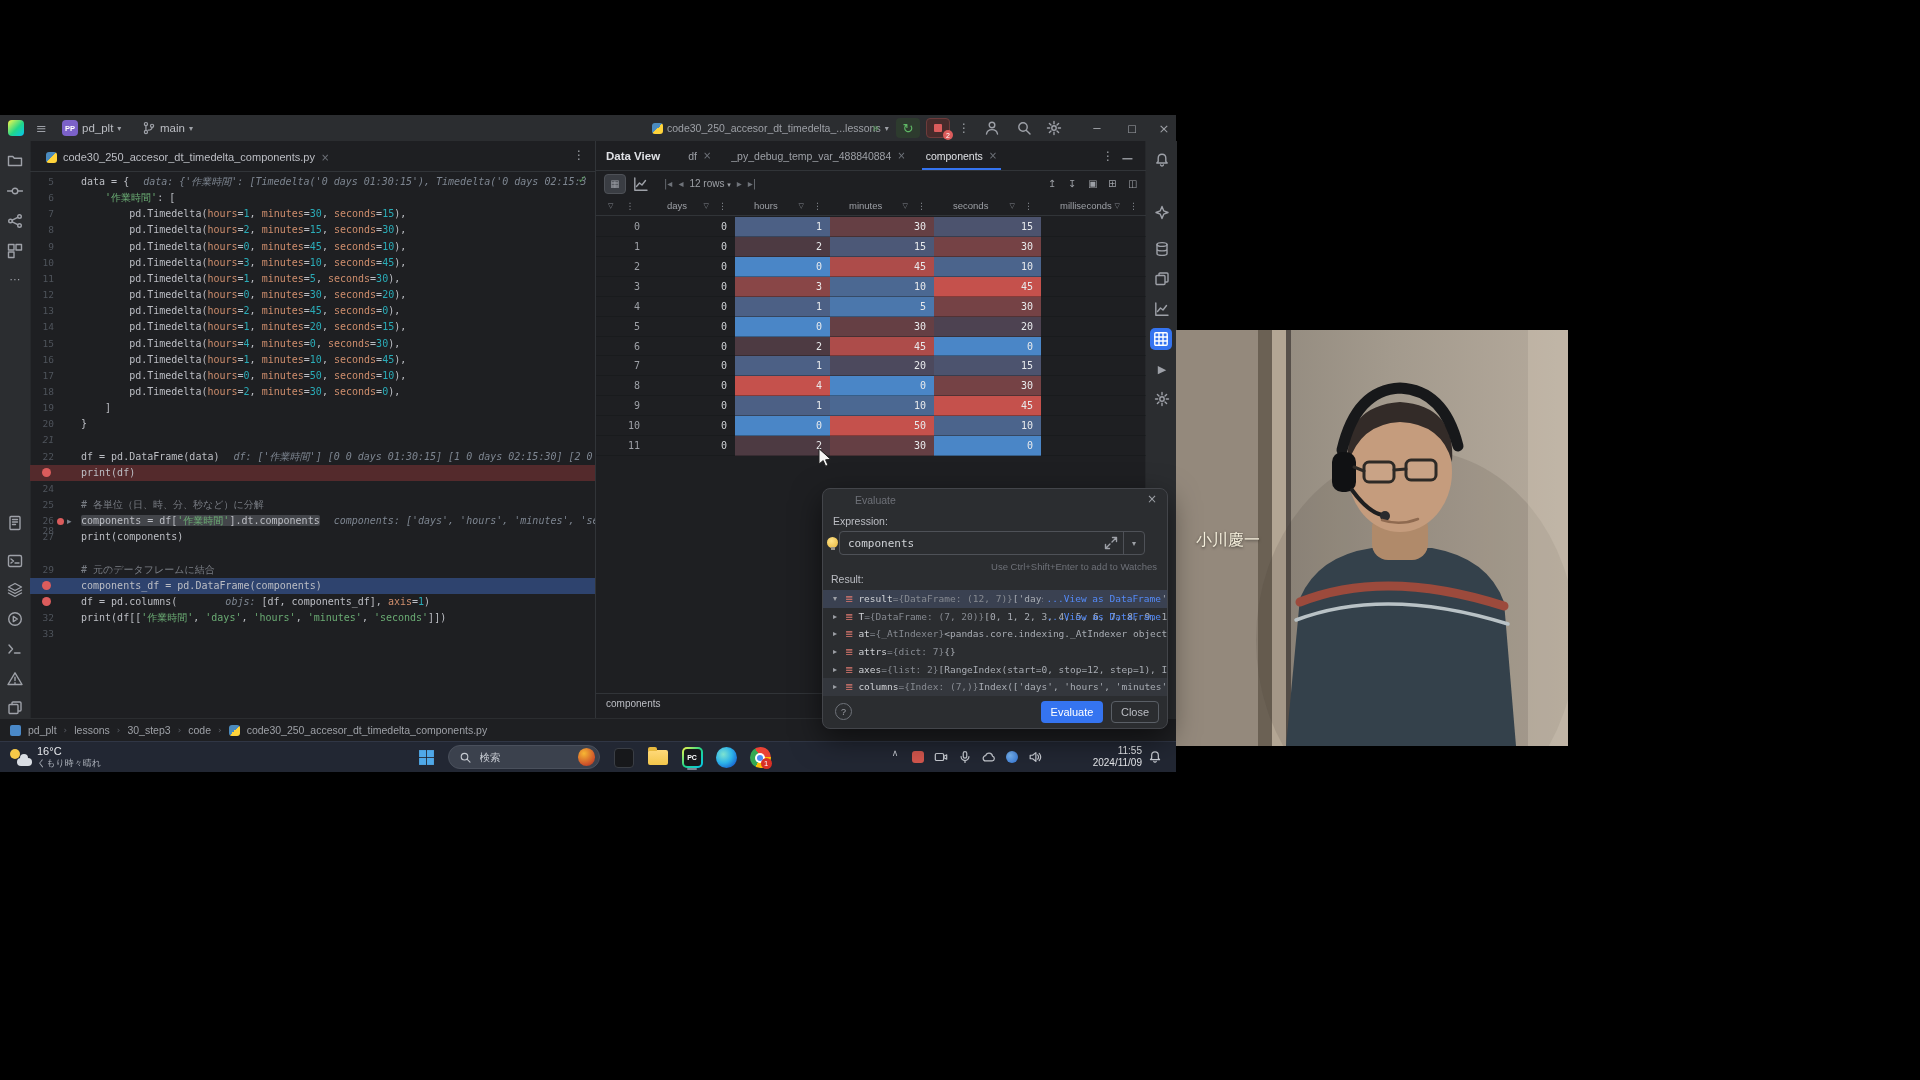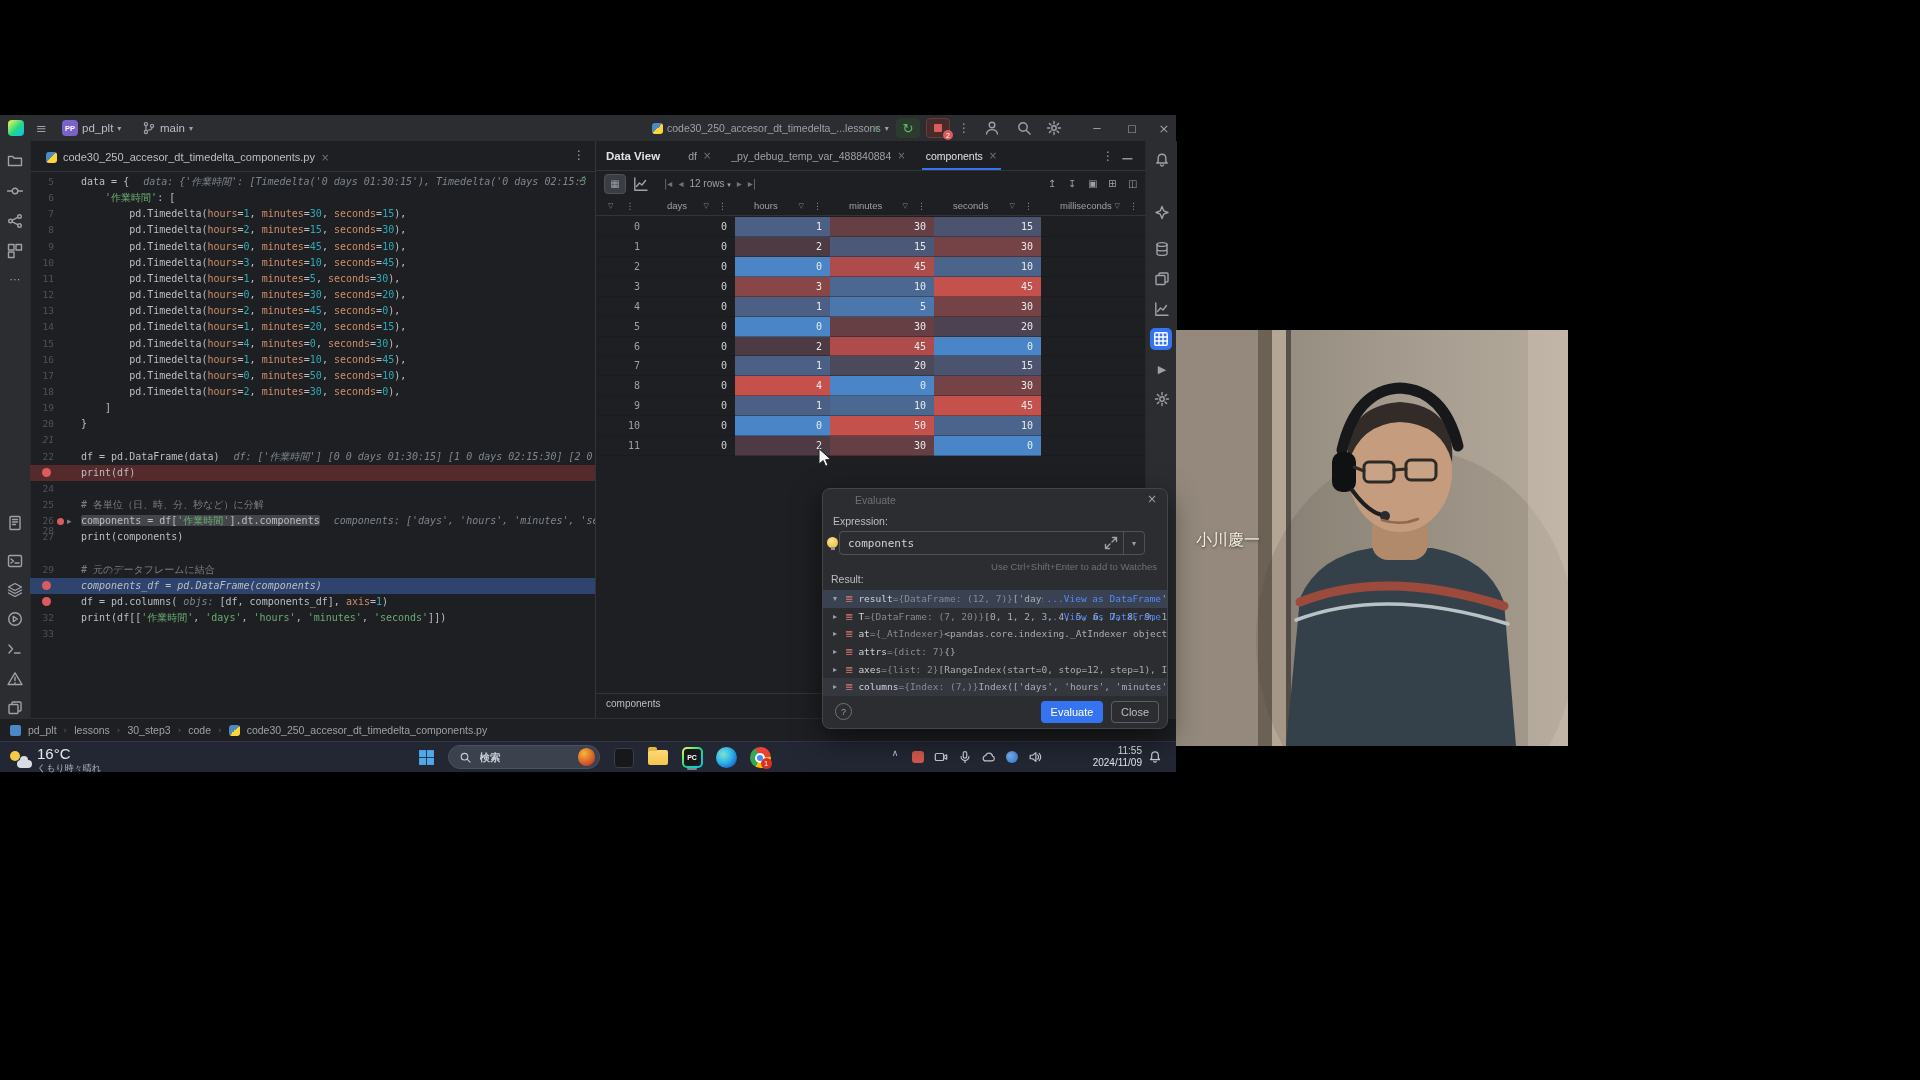--- a/index.html
+++ b/index.html
@@ -34,21 +34,21 @@
   #editor-area{position:absolute;left:30px;top:56px;width:565px;height:547px;overflow:hidden;}
   .ed-line{position:absolute;left:0;right:0;height:16.15px;line-height:16.15px;overflow:hidden;white-space:pre;}
   .ed-bg-red{background:#542a2c;} .ed-bg-blue{background:#2e436e;}
   .ed-gutter{position:absolute;left:0;top:0;width:50px;height:16.15px;}
   .ed-num{position:absolute;left:0;top:0;width:24px;text-align:right;font-size:9.5px;color:#4e535b;}
   .bp-dot{position:absolute;left:12px;top:3.5px;width:9px;height:9px;border-radius:50%;background:#db5c5c;}
   .bp-dot.small{left:27px;top:4.5px;width:7px;height:7px;}
   .exec-ico{position:absolute;left:37px;top:0;font-size:9px;color:#7d8590;}
   .ed-code{position:absolute;left:51px;top:0;font-size:10px;white-space:pre;}
   .tk-d{color:#bcbec4;} .tk-s{color:#6aab73;} .tk-n{color:#2aacb8;} .tk-a{color:#cf8e6d;}
-  .tk-c{color:#7a7e85;} .tk-h{color:#7d8590;font-style:italic;}
+  .tk-c{color:#7a7e85;} .tk-h{color:#7d8590;font-style:italic;margin-left:42px;}
   .code-hl{background:#43454a;border-radius:2px;}
   .hint{margin-left:14px;}
 
   
   #dataview{position:absolute;left:595px;top:26px;width:550px;height:577px;border-left:1px solid #313438;}
   .dv-header{position:absolute;left:0;top:0;width:100%;height:30px;border-bottom:1px solid #313438;
              display:flex;align-items:center;padding-left:10px;box-sizing:border-box;}
   .dv-title{font-size:11.5px;font-weight:bold;color:#dfe1e5;margin-right:18px;}
   #dv-tabs{display:flex;align-items:center;height:100%;}
   .dv-tab{display:flex;align-items:center;gap:6px;height:100%;padding:0 10px;font-size:10.5px;color:#9da0a6;position:relative;}
@@ -102,21 +102,21 @@
 
   
   #taskbar{position:absolute;left:0;top:741px;width:1176px;height:30px;background:#222733;border-top:1px solid #303645;}
   .tb-abs{position:absolute;display:flex;align-items:center;}
   .w-icon{position:relative;width:24px;height:22px;margin-right:5px;}
   .w-sun{position:absolute;left:2px;top:2px;width:10px;height:10px;border-radius:50%;background:#f7c948;}
   .w-cloud{position:absolute;right:0;bottom:3px;width:15px;height:8px;border-radius:5px;background:#d9dde3;}
   .w-cloud::before{content:"";position:absolute;left:3px;top:-4px;width:8px;height:8px;border-radius:50%;background:#d9dde3;}
   .searchpill{position:absolute;left:448px;top:3px;width:152px;height:24px;border-radius:12px;background:#3b414d;
               border:1px solid #4a505c;display:flex;align-items:center;padding:0 4px 0 10px;box-sizing:border-box;gap:6px;}
-  .search-input{width:90px;background:transparent;border:none;outline:none;color:#c7cbd2;font-size:10.5px;font-weight:bold;}
+  .search-input{width:90px;background:transparent;border:none;outline:none;color:#c7cbd2;font-size:10.5px;}
   .search-input::placeholder{color:#c7cbd2;}
   .bingpic{margin-left:auto;width:18px;height:18px;border-radius:50%;background:radial-gradient(circle at 35% 30%,#f7b733,#cc4e29 70%,#8e2f1c);}
   .appbtn{position:absolute;top:3px;width:28px;height:25px;display:flex;align-items:center;justify-content:center;}
   .folder-ic{position:relative;width:20px;height:15px;background:linear-gradient(#ffd97a,#f3c64b);border-radius:2px;}
   .folder-ic::before{content:"";position:absolute;left:0;top:-3px;width:9px;height:4px;background:#e8b93e;border-radius:2px 2px 0 0;}
   .pycharm-ic{width:21px;height:21px;border-radius:5px;background:linear-gradient(#17181b,#17181b) padding-box,
               linear-gradient(135deg,#fcf84a,#21d789,#07c3f2) border-box;border:2px solid transparent;box-sizing:border-box;
               color:#fff;font-size:7px;font-weight:bold;display:flex;align-items:center;justify-content:center;}
   .edge-ic{width:21px;height:21px;border-radius:50%;background:radial-gradient(circle at 35% 35%,#7ee3d0,#2db3e8 45%,#1b6fd4 75%,#123f8f);}
   .chrome-ic{position:relative;width:21px;height:21px;border-radius:50%;
@@ -350,21 +350,21 @@
           <div class="ed-line" style="top: 245.25px;"><div class="ed-gutter"><span class="ed-num mono">20</span></div><div class="ed-code mono"><span class="tk-d">}</span></div></div>
           <div class="ed-line" style="top: 261.4px; font-style: italic;"><div class="ed-gutter"><span class="ed-num mono">21</span></div><div class="ed-code mono"></div></div>
           <div class="ed-line" style="top: 277.55px;"><div class="ed-gutter"><span class="ed-num mono">22</span></div><div class="ed-code mono"><span class="tk-d">df = pd.DataFrame(data)</span><span class="tk-h hint">df: ['作業時間'] [0 0 days 01:30:15] [1 0 days 02:15:30] [2 0 d</span></div></div>
           <div class="ed-line ed-bg-red" style="top: 293.7px;"><div class="ed-gutter"><span class="bp-dot"></span></div><div class="ed-code mono"><span class="tk-d">print(df)</span></div></div>
           <div class="ed-line" style="top: 309.85px;"><div class="ed-gutter"><span class="ed-num mono">24</span></div><div class="ed-code mono"></div></div>
           <div class="ed-line" style="top: 326px;"><div class="ed-gutter"><span class="ed-num mono">25</span></div><div class="ed-code mono"><span class="tk-c"># 各単位（日、時、分、秒など）に分解</span></div></div>
           <div class="ed-line" style="top: 342.15px;"><div class="ed-gutter"><span class="ed-num mono">26</span><span class="bp-dot small"></span><span class="exec-ico g">▸</span></div><div class="ed-code mono"><span class="code-hl"><span class="tk-d">components = df[</span><span class="tk-s">'作業時間'</span><span class="tk-d">].dt.components</span></span><span class="tk-h hint">components: ['days', 'hours', 'minutes', 'sec</span></div></div>
           <div class="ed-line" style="top: 358.3px;"><div class="ed-gutter"><span class="ed-num mono">27</span></div><div class="ed-code mono"><span class="tk-d">print(components)</span></div></div>
           <div class="ed-line" style="top: 352px;"><div class="ed-gutter"><span class="ed-num mono">28</span></div><div class="ed-code mono"></div></div>
           <div class="ed-line" style="top: 390.6px;"><div class="ed-gutter"><span class="ed-num mono">29</span></div><div class="ed-code mono"><span class="tk-c"># 元のデータフレームに結合</span></div></div>
-          <div class="ed-line ed-bg-blue" style="top: 406.75px; font-style: italic;"><div class="ed-gutter"><span class="bp-dot"></span></div><div class="ed-code mono"><span class="tk-d">components_df = pd.DataFrame(components)</span></div></div>
+          <div class="ed-line ed-bg-blue" style="top: 406.75px;"><div class="ed-gutter"><span class="bp-dot"></span></div><div class="ed-code mono"><span class="tk-d">components_df = pd.DataFrame(components)</span></div></div>
           <div class="ed-line" style="top: 422.9px;"><div class="ed-gutter"><span class="bp-dot"></span></div><div class="ed-code mono"><span class="tk-d">df = pd.columns( </span><span class="tk-h">objs: </span><span class="tk-d">[df, components_df], </span><span class="tk-a">axis</span><span class="tk-d">=</span><span class="tk-n">1</span><span class="tk-d">)</span></div></div>
           <div class="ed-line" style="top: 439.05px;"><div class="ed-gutter"><span class="ed-num mono">32</span></div><div class="ed-code mono"><span class="tk-d">print(df[[</span><span class="tk-s">'作業時間'</span><span class="tk-d">, </span><span class="tk-s">'days'</span><span class="tk-d">, </span><span class="tk-s">'hours'</span><span class="tk-d">, </span><span class="tk-s">'minutes'</span><span class="tk-d">, </span><span class="tk-s">'seconds'</span><span class="tk-d">]])</span></div></div>
           <div class="ed-line" style="top: 455.2px;"><div class="ed-gutter"><span class="ed-num mono">33</span></div><div class="ed-code mono"></div></div>
         </div>
       <span class="g abs" style="right:8px;top:2px;color:#57965c;font-size:11px;">✓</span>
     </div>
 
     <div id="dataview">
       <div class="dv-header">
         <span class="dv-title">Data View</span>
@@ -532,21 +532,21 @@
       </div>
   </div>
 
   <div id="taskbar">
     <div class="tb-abs" style="left:8px;top:3px;">
       <span class="w-icon">
           <span class="w-sun"></span>
           <span class="w-cloud"></span>
         </span>
       <span>
-        <span style="display:block;font-size:15px;color:#e6e8ec;">16°C</span>
+        <span style="display:block;font-size:11px;color:#e6e8ec;">16°C</span>
         <span style="display:block;font-size:9px;color:#aeb3bc;">くもり時々晴れ</span>
       </span>
     </div>
     <div class="tb-abs" style="left:418px;top:5px;width:24px;height:20px;">
       <span class="ico" style="width:17px;height:17px;">
           <svg viewBox="0 0 16 16" style="fill:#4fa8e8;stroke:none;">
             <rect x="1" y="1" width="6.6" height="6.6"></rect>
             <rect x="8.4" y="1" width="6.6" height="6.6"></rect>
             <rect x="1" y="8.4" width="6.6" height="6.6"></rect>
             <rect x="8.4" y="8.4" width="6.6" height="6.6"></rect>

